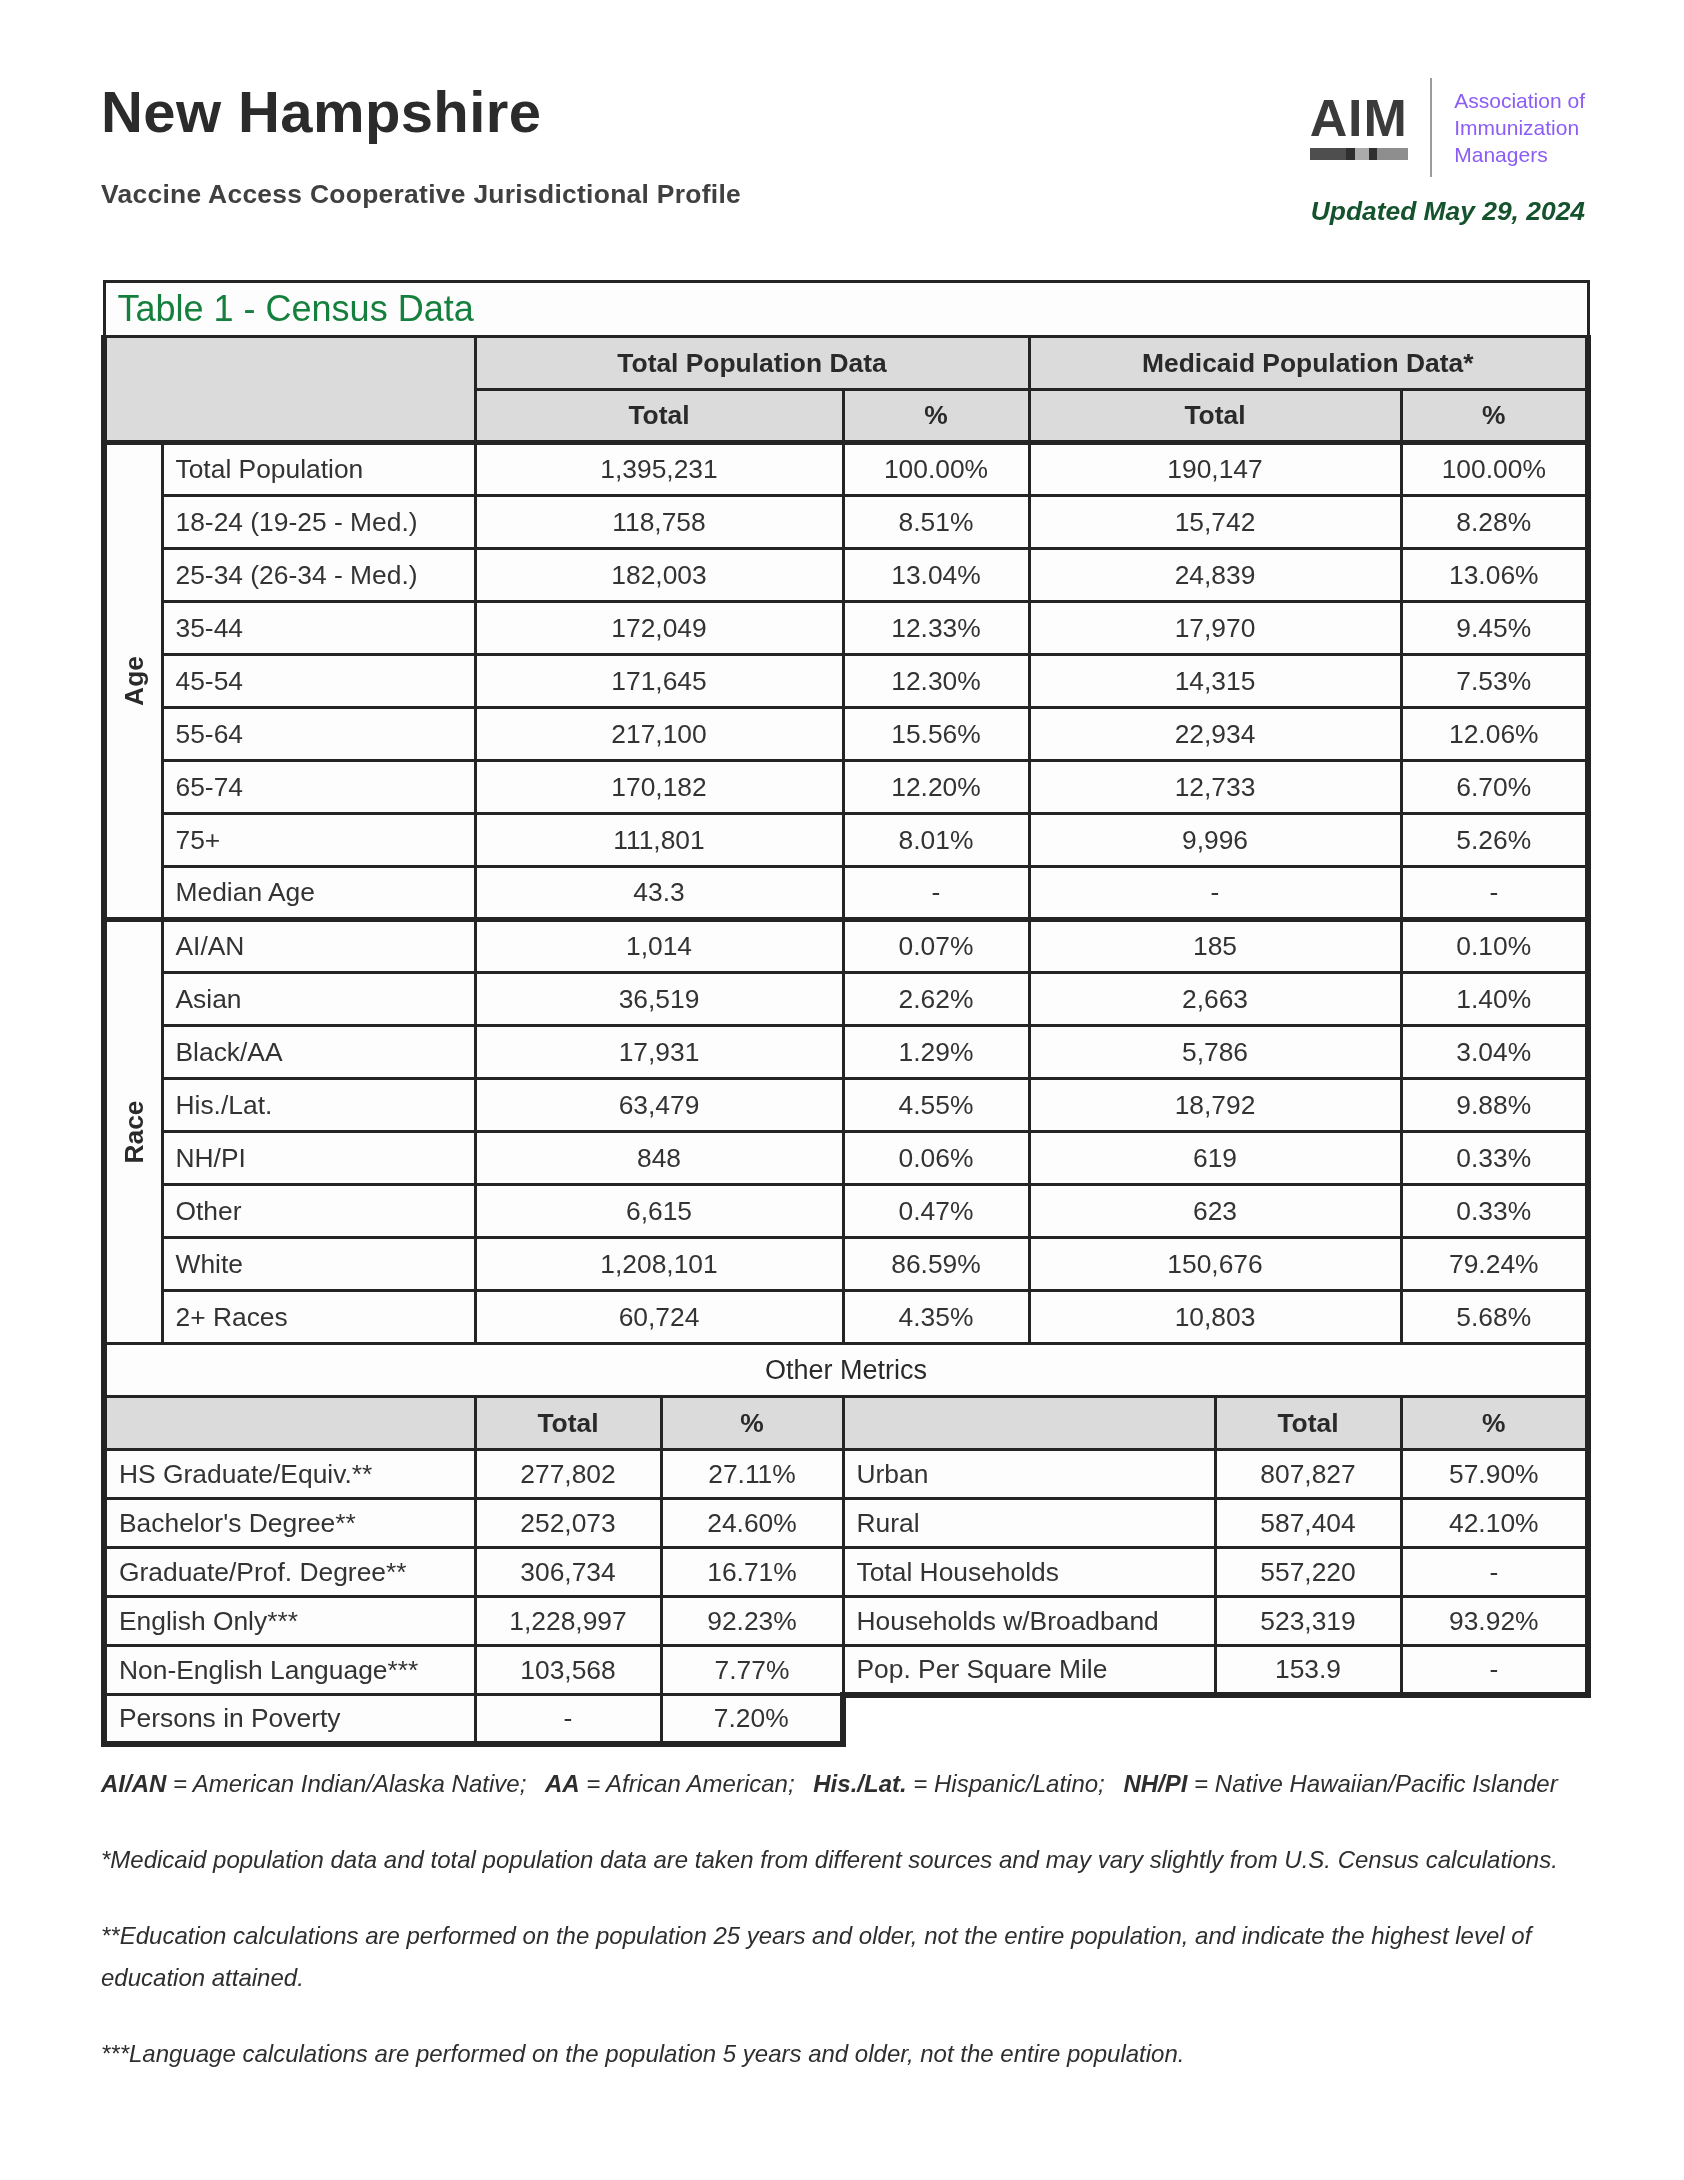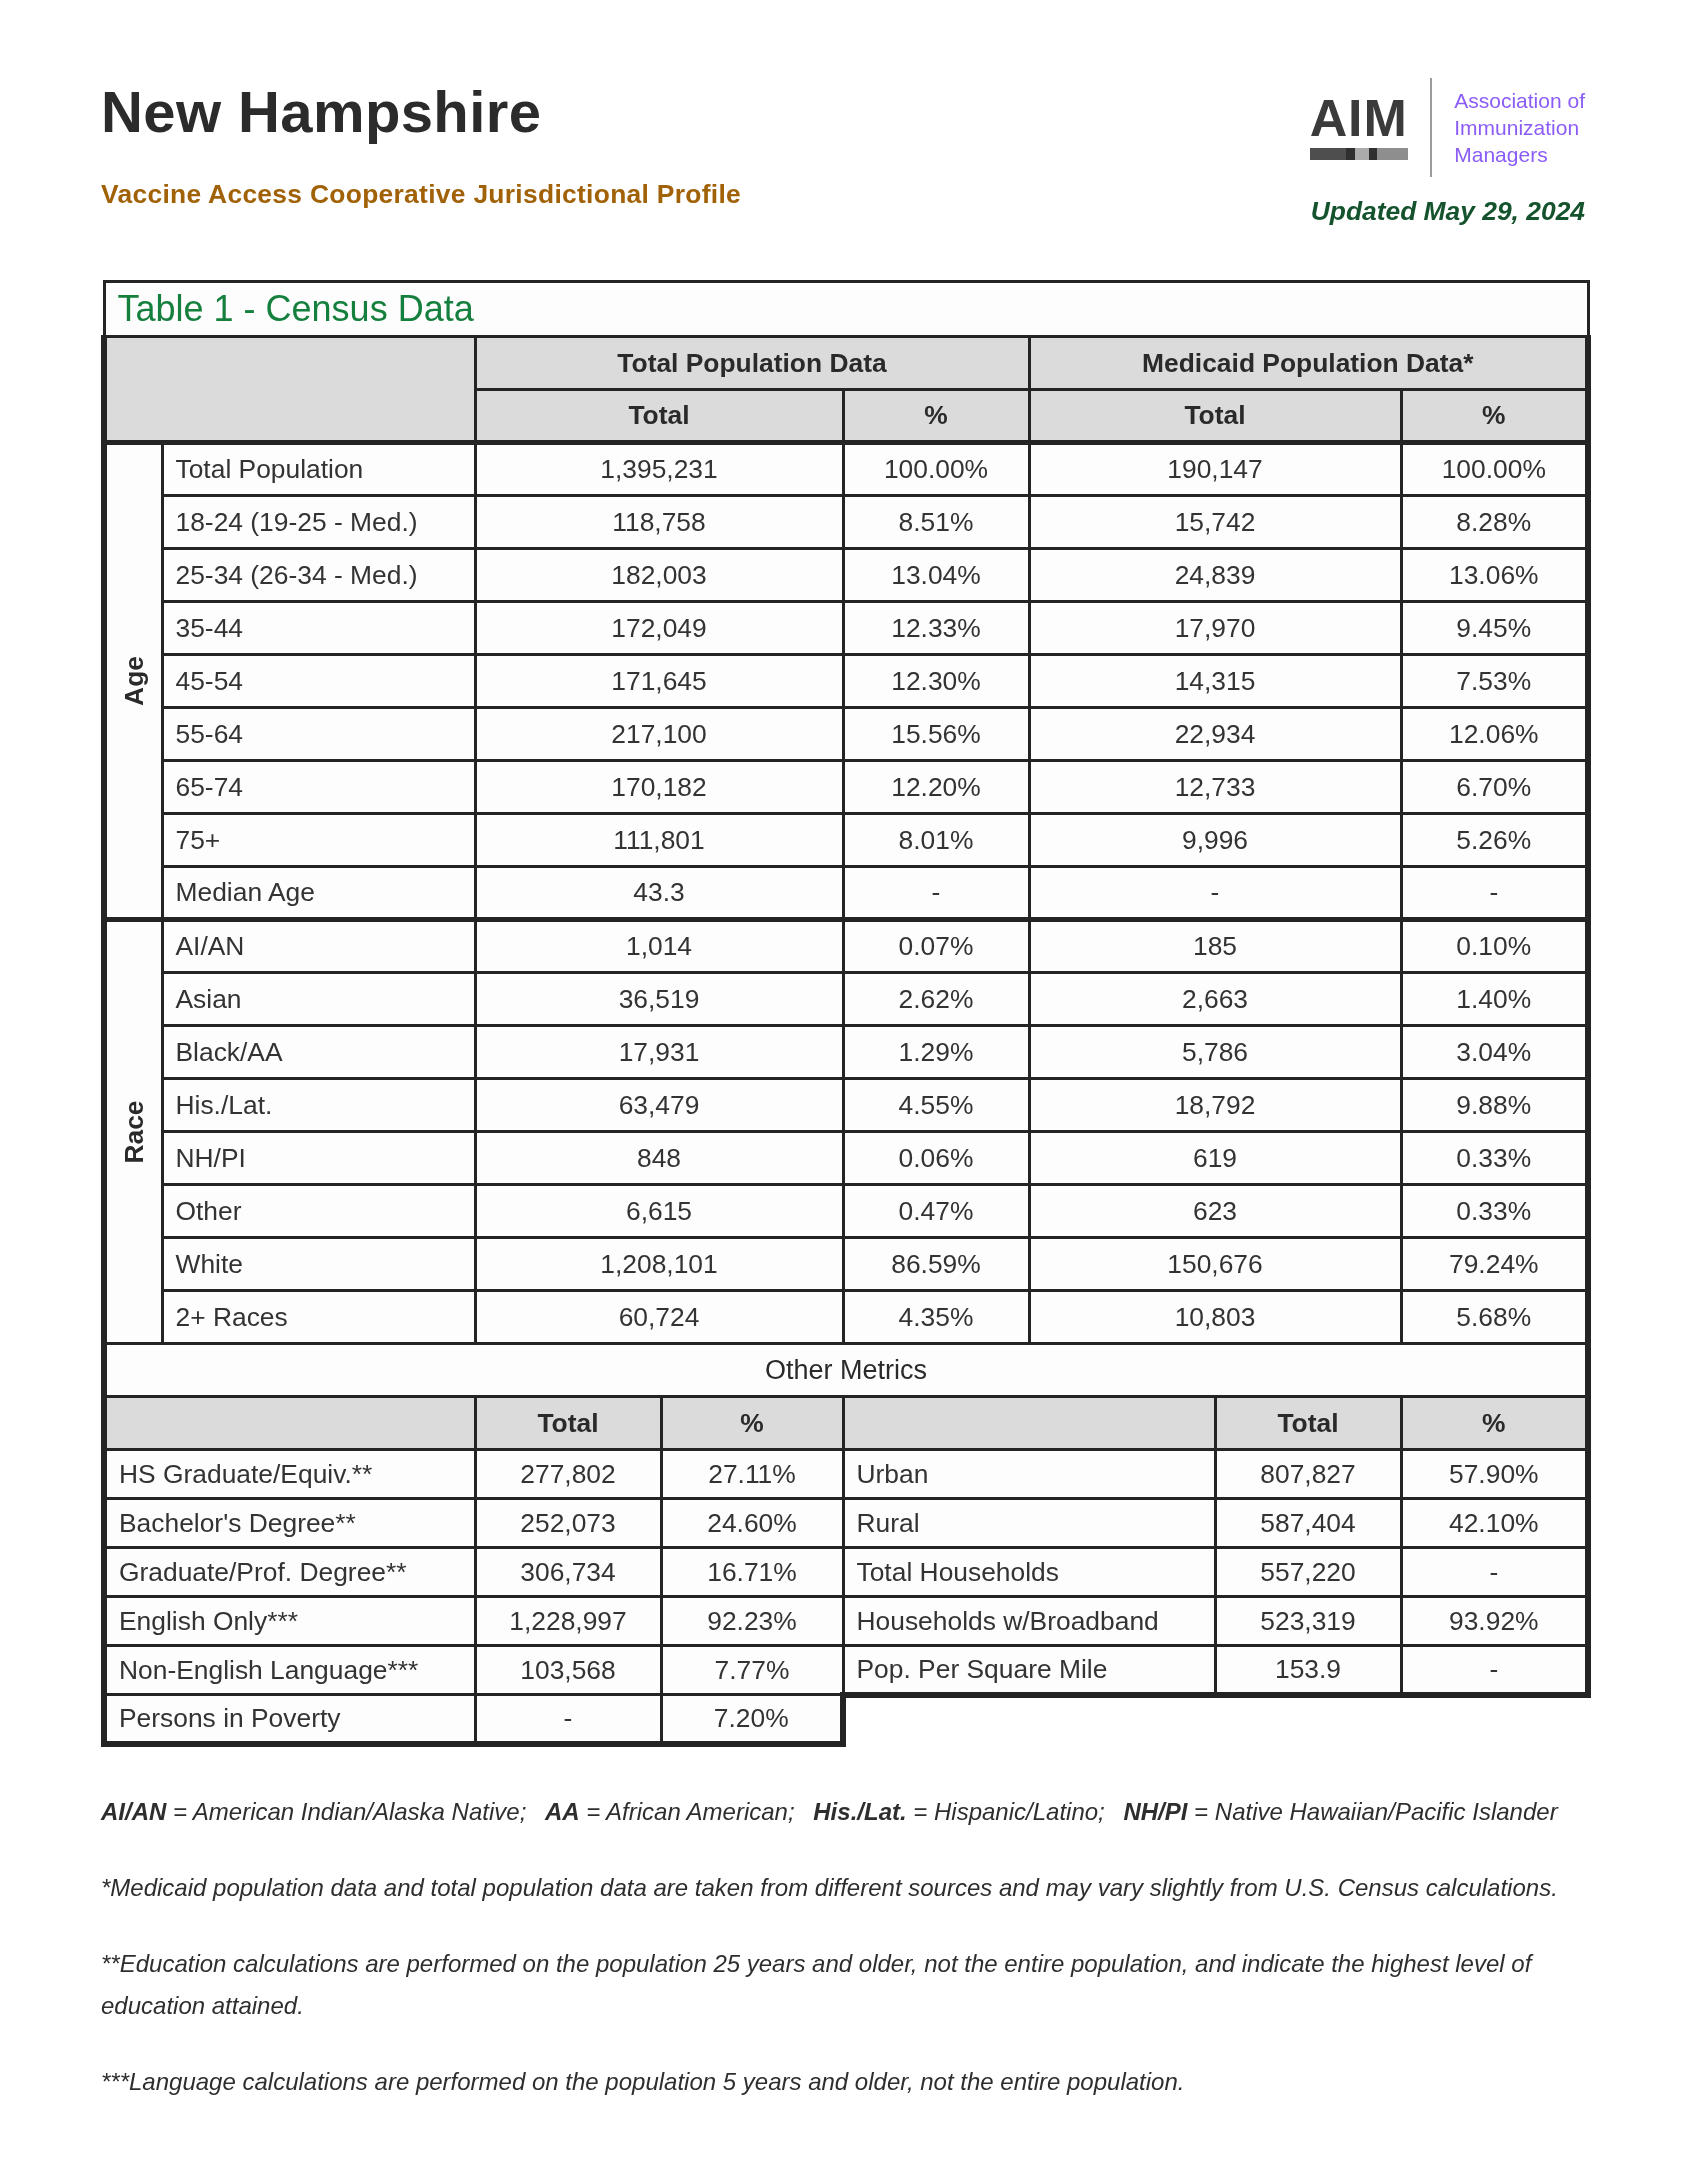--- a/index.html
+++ b/index.html
@@ -11,21 +11,21 @@
     color:#2e2e2e;
     position:relative;
   }
   .page { padding:78px 87px 0 101px; }
 
   
   .header-row { display:flex; justify-content:space-between; align-items:flex-start; width:1484px; }
   .title-block h1 {
     margin:0; font-size:58px; font-weight:700; color:#2b2b2b; letter-spacing:0.4px;
   }
-  .subtitle { margin-top:34px; font-size:26.4px; font-weight:600; color:#a16207; letter-spacing:0.3px; }
+  .subtitle { margin-top:34px; font-size:26.4px; font-weight:600; color:#404040; letter-spacing:0.3px; }
   .logo-block { display:flex; flex-direction:column; align-items:flex-end; }
   .logo-row { display:flex; align-items:center; gap:22px; }
   .aim-mark { display:flex; flex-direction:column; }
   .aim-acronym { font-size:52px; line-height:0.92; font-weight:800; color:#3b3b3b; letter-spacing:0.9px; }
   .aim-bar { height:12px; width:100%; margin-top:6px; }
   .logo-divider { width:2.6px; height:99px; background:#9c9c9c; }
   .org-lines { font-size:21px; line-height:1.3; color:#8b5cf6; }
   .updated { margin-top:19px; font-size:26.4px; font-weight:600; font-style:italic; color:#14532d; text-align:right; }
 
   
@@ -61,21 +61,21 @@
   .sec-top { border-top-width:5.1px !important; }
   .om-bar th {
     background:#d6d6d6; text-align:center; font-weight:700; font-size:27px;
     height:46px; border-top-width:5.1px; border-bottom-width:5.1px; color:#2a2a2a;
   }
   .om-hdr th { height:49px; border-bottom-width:5.1px; }
   tr.om-row td { height:49px; }
   td.ghost { border:none !important; background:#ffffff !important; }
 
   
-  .footnotes { margin-top:44px; width:1499px; font-style:italic; font-size:24px; color:#2e2e2e; }
+  .footnotes { margin-top:16px; width:1499px; font-style:italic; font-size:24px; color:#2e2e2e; }
   .footnotes p { margin:0 0 34px 0; line-height:1.75; }
   .footnotes b { font-weight:700; }
 </style>
 </head>
 <body>
 
 <div class="page">
 
   <div class="header-row">
     <div class="title-block">

